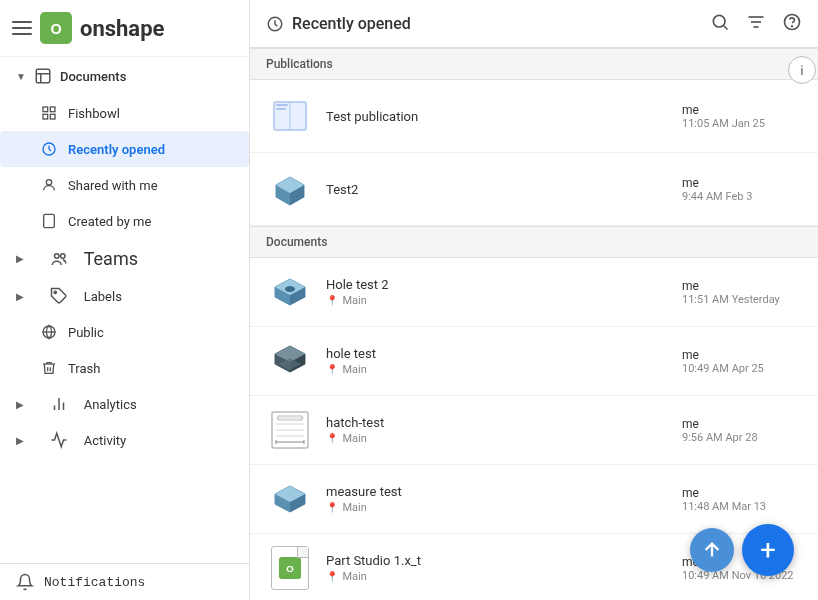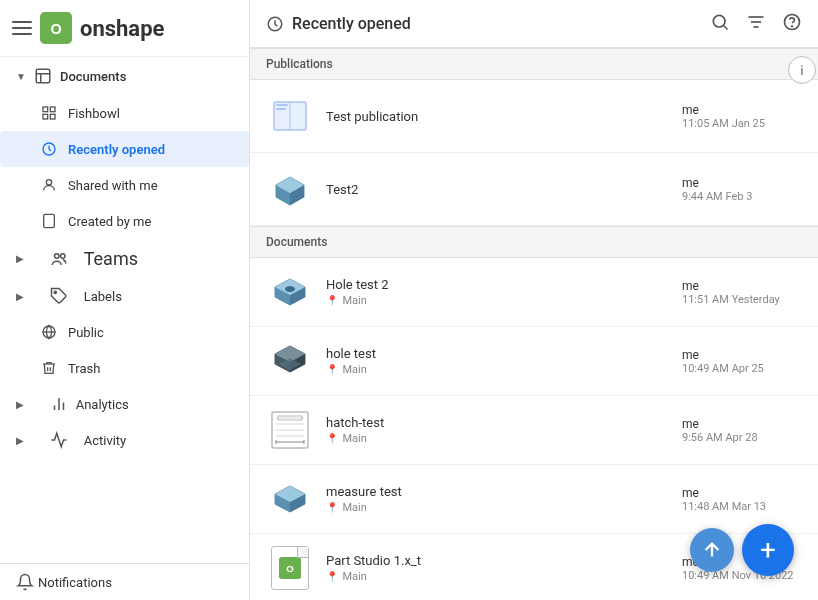--- a/index.html
+++ b/index.html
@@ -69,24 +69,25 @@
       padding: 12px 16px;
       cursor: pointer;
     }
     .avatar {
       width: 28px; height: 28px; border-radius: 50%;
       background: #4a90d9; color: #fff;
       display: flex; align-items: center; justify-content: center;
       font-size: 12px; font-weight: 600;
     }
     .sidebar-notif {
-      display: flex; align-items: center; gap: 4px;
+      display: flex; align-items: center; gap: 10px;
       padding: 9px 16px;
       font-size: 13px; color: #333;
       cursor: pointer;
+      font-family: Liberation Mono, monospace;
     }
 
     
     .main {
       flex: 1;
       display: flex;
       flex-direction: column;
       overflow: hidden;
     }
     .topbar {
@@ -338,21 +339,21 @@
   </div>
 
   <div class="sidebar-expandable" style="padding-left:16px;">
     <span class="chevron">▶</span>
     <span style="width:8px;"></span>
     <svg width="18" height="18" viewBox="0 0 24 24" fill="none" stroke="#555" stroke-width="2">
         <line x1="18" y1="20" x2="18" y2="10"></line>
         <line x1="12" y1="20" x2="12" y2="4"></line>
         <line x1="6" y1="20" x2="6" y2="14"></line>
       </svg>
-    <span style="font-size:13px;color:#333;">Analytics</span>
+    <span style="margin-left:8px;font-size:13px;color:#333;">Analytics</span>
   </div>
 
   <div class="sidebar-expandable" style="padding-left:16px;">
     <span class="chevron">▶</span>
     <span style="width:8px;"></span>
     <svg width="18" height="18" viewBox="0 0 24 24" fill="none" stroke="#555" stroke-width="2">
         <polyline points="22 12 18 12 15 21 9 3 6 12 2 12"></polyline>
       </svg>
     <span style="margin-left:8px;font-size:13px;color:#333;">Activity</span>
   </div>

